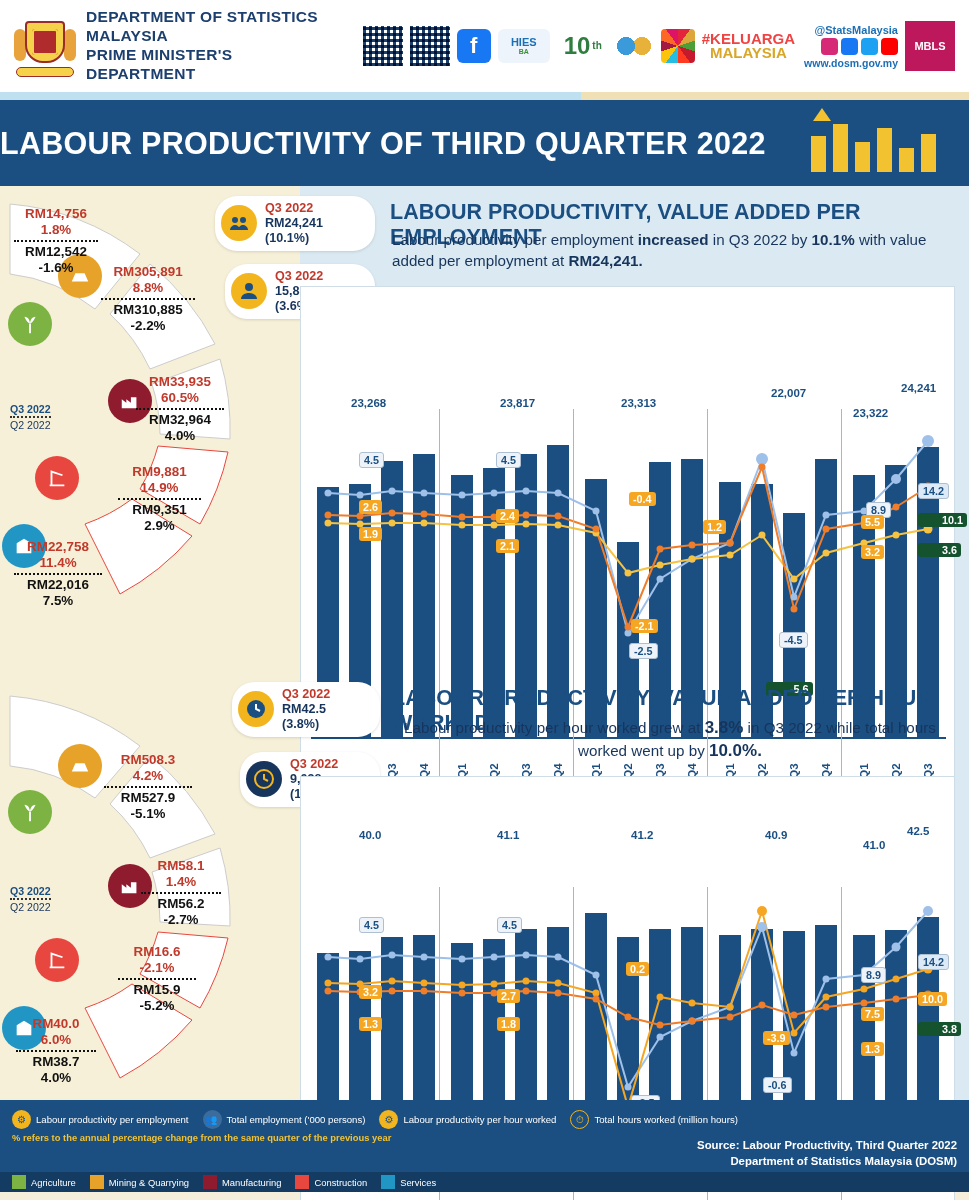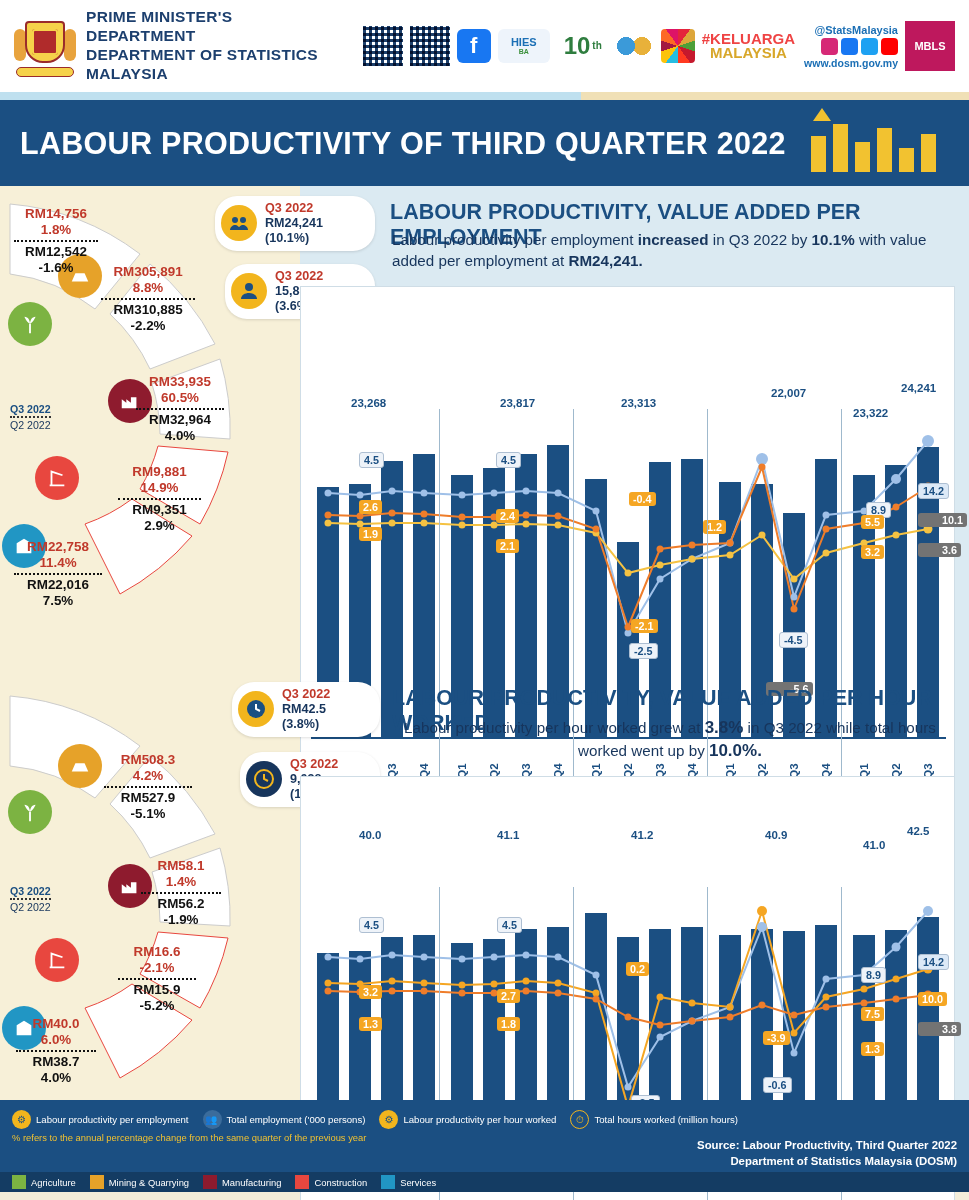--- a/index.html
+++ b/index.html
@@ -60,21 +60,21 @@
   .social{display:flex;flex-direction:column;align-items:flex-end;gap:2px;margin-left:2px;}
   .social .st{color:#1b6fb5;font-size:11px;font-weight:bold;}
   .social .icons{display:flex;gap:3px;}
   .social .icons i{width:17px;height:17px;border-radius:4px;display:block;}
   .social .web{color:#1b6fb5;font-size:10.5px;font-weight:bold;}
   .mbls{width:50px;height:50px;background:#be185d;color:#fff;display:flex;align-items:center;
     justify-content:center;font-weight:bold;font-size:11px;}
   
   .stripe{height:8px;background:linear-gradient(90deg,#bfe0ef 0 60%,#f0e0b6 60% 100%);}
   .banner{height:86px;background:#1b4f82;display:flex;align-items:center;position:relative;}
-  .banner h1{color:#fff;font-size:30.5px;letter-spacing:.3px;padding-left:20px;}
+  .banner h1{color:#fff;font-size:30.5px;letter-spacing:.3px;}
   .banner .barchart{position:absolute;right:14px;top:8px;width:150px;height:70px;}
   .banner .barchart .b{position:absolute;bottom:6px;width:15px;background:#f2c230;}
   .banner .barchart .tri{position:absolute;left:8px;top:0;width:0;height:0;
     border-left:9px solid transparent;border-right:9px solid transparent;border-bottom:13px solid #f2c230;}
   
   .content{position:relative;height:914px;background:
     linear-gradient(90deg,#f7f0d8 0 300px,#dbeaf2 300px 100%);}
   .panel-title{color:#1b4f82;font-weight:bold;font-size:21.5px;}
   .panel-sub{color:#17355c;font-size:15.2px;line-height:1.38;}
   .panel-sub b{font-weight:bold;}
@@ -84,21 +84,21 @@
   .bar{position:absolute;bottom:0;background:#1b4f82;width:22px;}
   .qlab{position:absolute;bottom:16px;width:22px;text-align:center;color:#1b4f82;
     font-weight:bold;font-size:11.5px;transform:rotate(-90deg);transform-origin:center;}
   .ylab{position:absolute;color:#1b4f82;font-weight:bold;font-size:11.5px;}
   .yearlab{position:absolute;bottom:2px;color:#1b4f82;font-weight:bold;font-size:13px;text-align:center;}
   .vsep{position:absolute;width:1px;background:#9fb9cd;}
   .pill{position:absolute;font-size:10.8px;font-weight:bold;padding:1px 4px;border-radius:3px;
     color:#fff;white-space:nowrap;}
   .pill.blue{background:#eef3f9;color:#1b4f82;border:1px solid #aebfd2;}
   .pill.orange{background:#f5a623;color:#fff;}
-  .pill.deep{background:#737373;color:#fff;padding-left:24px;}
+  .pill.deep{background:#14532d;color:#fff;padding-left:24px;}
   .legend{position:absolute;display:flex;gap:11px;align-items:center;font-size:10.3px;
     color:#1b4f82;font-weight:bold;}
   .legend .it{display:flex;align-items:center;gap:4px;}
   .sw{width:11px;height:11px;background:#1b4f82;display:inline-block;}
   .dotb{width:9px;height:9px;border-radius:50%;background:#9fc0e8;display:inline-block;}
   .doto{width:9px;height:9px;border-radius:50%;background:#f5c242;display:inline-block;
     border:2px solid #f5a623;}
   .dotd{width:9px;height:9px;border-radius:50%;background:#ef7d2a;display:inline-block;}
   
   .bubble{position:absolute;background:#fff;border-radius:22px;display:flex;align-items:center;
@@ -135,22 +135,22 @@
 <div class="header">
   <div class="crest">
     <div class="tiger-l"></div>
       <div class="tiger-r"></div>
     <div class="shield">
         <div class="inner"></div>
       </div>
     <div class="ribbon"></div>
   </div>
   <div class="dept-title">
+    <div>DEPARTMENT OF STATISTICS MALAYSIA</div>
     <div>PRIME MINISTER'S DEPARTMENT</div>
-    <div>DEPARTMENT OF STATISTICS MALAYSIA</div>
   </div>
   <div class="hdr-logos">
     <div class="qr"></div>
     <div class="qr"></div>
     <div class="fbbox">f</div>
     <div class="hies">
       <span>HIES</span>
       <small>BA</small>
     </div>
     <div class="ten">
@@ -680,21 +680,21 @@
       <div class="a">4.2%</div>
       <div class="dash"></div>
       <div class="b">RM527.9</div>
       <div class="b">-5.1%</div>
     </div>
     <div class="sectxt" style="left:135px;top:172px;width:92px">
       <div class="a">RM58.1</div>
       <div class="a">1.4%</div>
       <div class="dash"></div>
       <div class="b">RM56.2</div>
-      <div class="b">-1.9%</div>
+      <div class="b">-2.7%</div>
     </div>
     <div class="sectxt" style="left:112px;top:258px;width:90px">
       <div class="a">RM16.6</div>
       <div class="a">-2.1%</div>
       <div class="dash"></div>
       <div class="b">RM15.9</div>
       <div class="b">-5.2%</div>
     </div>
     <div class="sectxt" style="left:10px;top:330px;width:92px">
       <div class="a">RM40.0</div>
@@ -722,21 +722,21 @@
     </div>
     <div class="fn-item">
       <span class="ic" style="background:#f2b51d;color:#1b4f82">⚙</span>
       <span>Labour productivity per hour worked</span>
     </div>
     <div class="fn-item">
       <span class="ic" style="background:#1b4f82;border:1px solid #f2b51d;color:#f2b51d">⏱</span>
       <span>Total hours worked (million hours)</span>
     </div>
   </div>
-  <div style="margin-top:3px;font-size:9.4px;color:#f2c230;font-weight:normal">% refers to the annual percentage change from the same quarter of the previous year</div>
+  <div style="margin-top:3px;font-size:9.4px;color:#f2c230;font-weight:bold">% refers to the annual percentage change from the same quarter of the previous year</div>
   <div class="src">
     <div>Source: Labour Productivity, Third Quarter 2022</div>
     <div>Department of Statistics Malaysia (DOSM)</div>
   </div>
   <div class="footbar">
     <div class="fn-item">
       <span class="ic" style="background:#7cb342;width:14px;height:14px"></span>
       <span>Agriculture</span>
     </div>
     <div class="fn-item">

